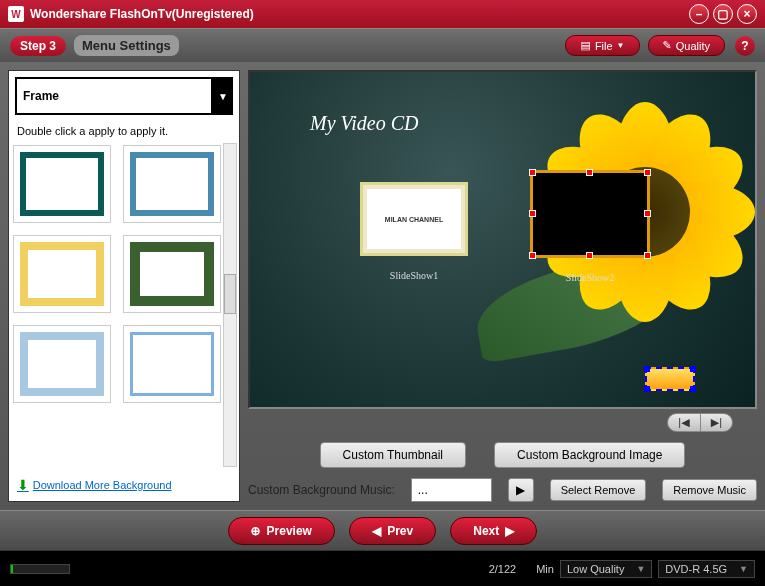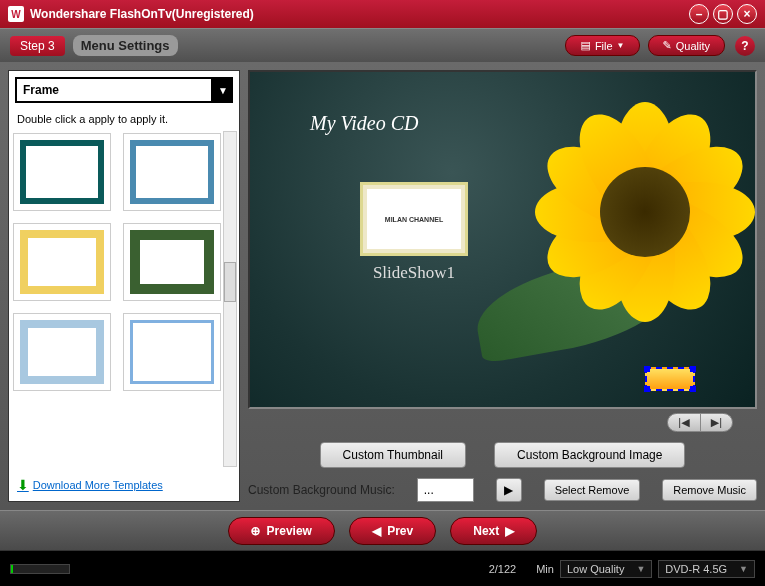--- a/index.html
+++ b/index.html
@@ -4,30 +4,30 @@
 <style>
 * { box-sizing: border-box; margin: 0; padding: 0; font-family: Arial, sans-serif; }
 body { width: 765px; height: 586px; background: #4a4a4a; overflow: hidden; }
 
 .titlebar { background: linear-gradient(#c41e3a, #a01020); height: 28px; display: flex; align-items: center; padding: 0 8px; color: #fff; font-size: 12px; font-weight: bold; }
 .titlebar-icon { width: 16px; height: 16px; background: #fff; margin-right: 6px; border-radius: 2px; display: flex; align-items: center; justify-content: center; font-size: 10px; color: #c41e3a; }
 .titlebar-title { flex: 1; }
 .titlebar-btn { width: 20px; height: 20px; border-radius: 50%; background: linear-gradient(#e84050, #a01020); border: 1px solid #fff; margin-left: 4px; display: flex; align-items: center; justify-content: center; color: #fff; font-size: 12px; cursor: pointer; font-weight: bold; }
 
 .toolbar { background: linear-gradient(#707070, #505050); height: 34px; display: flex; align-items: center; padding: 0 10px; border-top: 1px solid #888; }
-.step-badge { background: linear-gradient(#d41e3a, #a01020); color: #fff; padding: 3px 10px; border-radius: 4px; font-size: 12px; font-weight: normal; }
+.step-badge { background: linear-gradient(#d41e3a, #a01020); color: #fff; padding: 3px 10px; border-radius: 10px; font-size: 12px; font-weight: bold; }
 .step-title { color: #222; font-size: 13px; font-weight: bold; margin-left: 8px; background: #9a9a9a; padding: 3px 8px; border-radius: 8px; }
 .toolbar-spacer { flex: 1; }
 .red-btn { background: linear-gradient(#d41e3a, #901020); color: #fff; border: 1px solid #600; padding: 3px 14px; border-radius: 10px; font-size: 11px; cursor: pointer; margin-left: 8px; display: inline-flex; align-items: center; gap: 4px; }
 .help-btn { width: 20px; height: 20px; border-radius: 50%; background: linear-gradient(#d41e3a, #901020); color: #fff; display: flex; align-items: center; justify-content: center; margin-left: 10px; font-size: 12px; font-weight: bold; cursor: pointer; }
 
 .main { display: flex; height: 448px; background: linear-gradient(#6a6a6a, #555); padding: 8px; gap: 8px; }
 .left-panel { width: 232px; background: #fff; border: 1px solid #333; display: flex; flex-direction: column; }
 .frame-select { margin: 6px; display: flex; }
-.frame-select-input { flex: 1; border: 2px solid #000; background: #fff; padding: 4px 6px; font-size: 12px; font-weight: bold; }
+.frame-select-input { flex: 1; border: 2px solid #000; background: #fff; padding: 10px 6px; font-size: 12px; font-weight: bold; }
 .frame-select-arrow { width: 20px; background: #000; color: #fff; display: flex; align-items: center; justify-content: center; font-size: 10px; cursor: pointer; }
 .hint { font-size: 11px; padding: 4px 8px; }
 .frames-scroll { flex: 1; overflow-y: hidden; position: relative; padding: 4px 18px 4px 4px; display: grid; grid-template-columns: 1fr 1fr; gap: 12px; align-content: start; }
 .frame-item { height: 78px; border: 1px solid #ccc; padding: 6px; background: #fff; cursor: pointer; }
 .frame-inner { width: 100%; height: 100%; }
 .scrollbar-v { position: absolute; right: 2px; top: 2px; bottom: 2px; width: 14px; background: #eee; border: 1px solid #ccc; }
 .scroll-thumb { background: #ddd; border: 1px solid #aaa; width: 100%; height: 40px; margin-top: 130px; }
 .download-link { padding: 8px; font-size: 11px; color: #0066cc; text-decoration: underline; cursor: pointer; display: flex; align-items: center; gap: 4px; }
 .dl-arrow { color: #090; font-size: 14px; text-decoration: none; }
 
@@ -38,31 +38,31 @@
 .center-disk { position: absolute; left: 50%; top: 50%; width: 90px; height: 90px; background: radial-gradient(#3a2a00, #5a4a10); border-radius: 50%; transform: translate(-50%, -50%); }
 .leaf { position: absolute; width: 200px; height: 80px; background: linear-gradient(45deg, #2a5a2a, #4a7a4a); border-radius: 60% 10% 60% 10%; bottom: 60px; right: 80px; transform: rotate(-10deg); }
 .cd-title { color: #fff; font-family: Georgia, serif; font-size: 20px; font-style: italic; position: absolute; left: 60px; top: 40px; }
 .slideshow { position: absolute; text-align: center; }
 .ss1 { left: 110px; top: 110px; }
 .ss2 { left: 280px; top: 98px; }
 .thumb-frame { width: 108px; height: 74px; background: #eee8c8; border: 3px solid #ddd890; padding: 4px; }
 .thumb-frame2 { width: 120px; height: 88px; background: #000; border: 3px solid #dd9910; position: relative; }
 .sel-handle { position: absolute; width: 7px; height: 7px; background: #f00; border: 1px solid #fff; }
 .thumb-inner { width: 100%; height: 100%; background: #fff; display: flex; align-items: center; justify-content: center; font-size: 7px; color: #333; font-weight: bold; }
-.ss-label { color: #ddd; font-family: Georgia, serif; font-size: 17px; margin-top: 7px; }
+.ss-label { color: #ddd; font-family: Georgia, serif; font-size: 10px; margin-top: 14px; }
 .nav-handle { position: absolute; right: 60px; bottom: 16px; width: 50px; height: 24px; background: linear-gradient(#ffe060, #ffa010); border: 2px dashed #00f; }
 .nav-handle .nh { position: absolute; width: 6px; height: 6px; background: #00f; }
 .nav-buttons { display: flex; justify-content: flex-end; padding: 4px 24px; }
 .nav-btn-pair { background: linear-gradient(#e8e8e8, #c0c0c0); border: 1px solid #888; border-radius: 10px; display: flex; }
 .nav-btn { padding: 2px 10px; font-size: 11px; cursor: pointer; color: #333; }
 .nav-btn:first-child { border-right: 1px solid #888; }
 
 .controls-row { display: flex; gap: 28px; justify-content: center; margin-top: 6px; }
 .gray-btn { background: linear-gradient(#f0f0f0, #d0d0d0); border: 1px solid #888; padding: 5px 22px; border-radius: 4px; font-size: 12px; cursor: pointer; }
-.music-row { display: flex; align-items: center; gap: 22px; margin-top: 10px; font-size: 12px; }
+.music-row { display: flex; align-items: center; gap: 16px; margin-top: 10px; font-size: 12px; }
 .music-label { color: #222; }
 .music-field { flex: 1; background: #fff; border: 1px solid #888; padding: 4px 6px; min-height: 22px; font-size: 12px; }
 .play-btn { background: linear-gradient(#f0f0f0, #d0d0d0); border: 1px solid #888; width: 26px; height: 24px; display: flex; align-items: center; justify-content: center; cursor: pointer; border-radius: 3px; }
 .sm-gray { background: linear-gradient(#f0f0f0, #d0d0d0); border: 1px solid #888; padding: 4px 10px; font-size: 11px; cursor: pointer; border-radius: 3px; }
 
 .footer-nav { background: linear-gradient(#6a6a6a, #4a4a4a); height: 40px; display: flex; align-items: center; justify-content: center; gap: 14px; border-top: 1px solid #888; }
 .big-red-btn { background: linear-gradient(#e41e3a, #901020); color: #fff; border: 1px solid #500; padding: 6px 22px; border-radius: 14px; font-size: 12px; font-weight: bold; cursor: pointer; display: inline-flex; align-items: center; gap: 6px; }
 
 .statusbar { background: #000; height: 36px; display: flex; align-items: center; padding: 0 10px; color: #ccc; font-size: 11px; border-top: 1px solid #333; }
 .progress { width: 60px; height: 10px; background: linear-gradient(90deg, #0c0 0%, #0c0 4%, #222 4%); border: 1px solid #444; }
@@ -124,21 +124,21 @@
         </div>
       <div class="frame-item">
           <div class="frame-inner" style="border:3px solid #80b0e0;background:#fff"></div>
         </div>
       <div class="scrollbar-v">
           <div class="scroll-thumb"></div>
         </div>
     </div>
     <div class="download-link">
         <span class="dl-arrow">⬇</span>
-        <span>Download More Templates</span>
+        <span>Download More Background</span>
       </div>
   </div>
 
   <div class="right-panel">
     <div class="preview-area">
       <div class="leaf"></div>
       <div class="sunflower">
         <div class="petal" style="transform:translate(-50%,-100%) rotate(0deg)"></div>
         <div class="petal" style="transform:translate(-50%,-100%) rotate(30deg)"></div>
         <div class="petal" style="transform:translate(-50%,-100%) rotate(60deg)"></div>
@@ -153,20 +153,33 @@
         <div class="petal" style="transform:translate(-50%,-100%) rotate(330deg)"></div>
         <div class="center-disk"></div>
       </div>
       <div class="cd-title">My Video CD</div>
       <div class="slideshow ss1">
         <div class="thumb-frame">
             <div class="thumb-inner">MILAN CHANNEL</div>
           </div>
         <div class="ss-label">SlideShow1</div>
       </div>
+      <div class="slideshow ss2">
+        <div class="thumb-frame2">
+          <div class="sel-handle" style="left:-4px;top:-4px"></div>
+          <div class="sel-handle" style="right:-4px;top:-4px"></div>
+          <div class="sel-handle" style="left:-4px;bottom:-4px"></div>
+          <div class="sel-handle" style="right:-4px;bottom:-4px"></div>
+          <div class="sel-handle" style="left:50%;top:-4px;margin-left:-4px"></div>
+          <div class="sel-handle" style="left:50%;bottom:-4px;margin-left:-4px"></div>
+          <div class="sel-handle" style="top:50%;left:-4px;margin-top:-4px"></div>
+          <div class="sel-handle" style="top:50%;right:-4px;margin-top:-4px"></div>
+        </div>
+        <div class="ss-label">SlideShow2</div>
+      </div>
       <div class="nav-handle">
         <div class="nh" style="left:-3px;top:-3px"></div>
           <div class="nh" style="right:-3px;top:-3px"></div>
         <div class="nh" style="left:-3px;bottom:-3px"></div>
           <div class="nh" style="right:-3px;bottom:-3px"></div>
       </div>
     </div>
     <div class="nav-buttons">
       <div class="nav-btn-pair">
         <div class="nav-btn">|◀</div>

